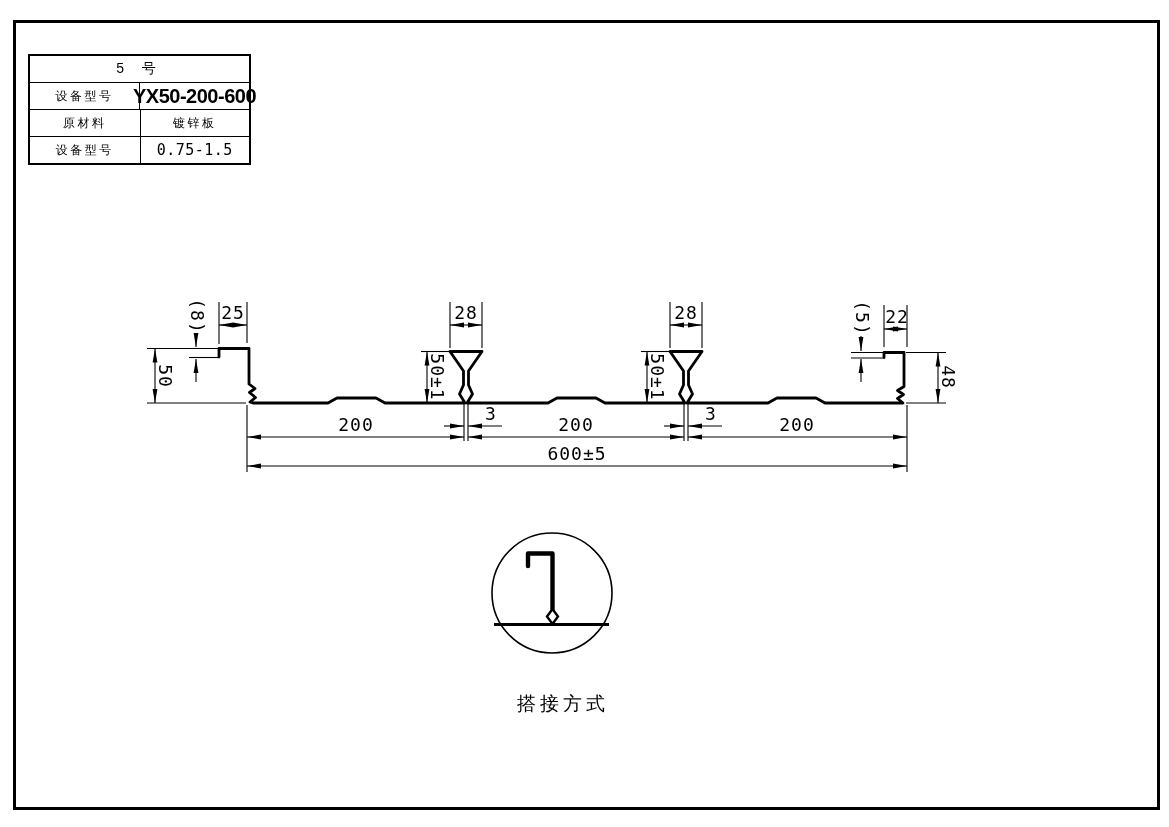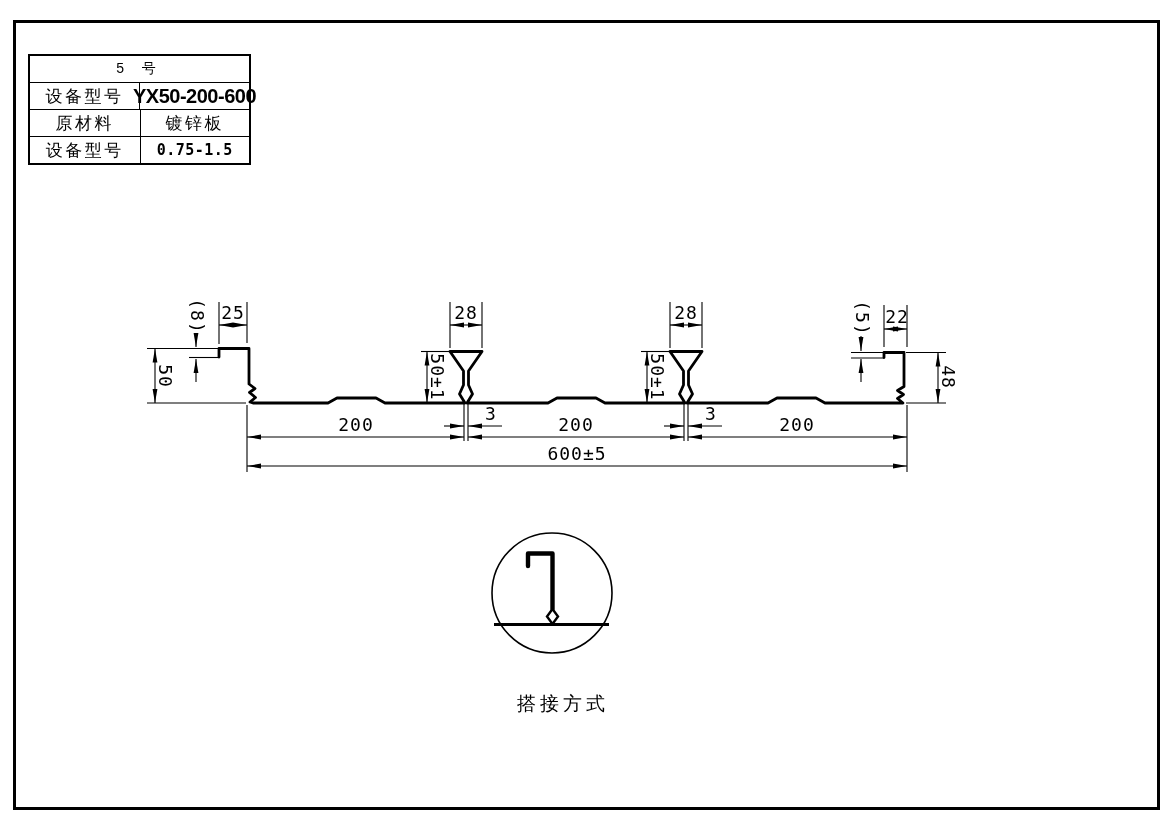--- a/index.html
+++ b/index.html
@@ -13,30 +13,30 @@
   }
   
   .spec-table{
     position:absolute;left:28px;top:35px;width:219px;
     border:2px solid #000;border-collapse:collapse;margin-top:19px;
   }
   .spec-table .row{display:flex;border-top:1.5px solid #000;height:26px;}
   .spec-table .row:first-child{border-top:none;}
   .cell{
     display:flex;align-items:center;justify-content:center;
-    font-size:17px;letter-spacing:2.5px;white-space:nowrap;
+    font-size:12px;letter-spacing:2.5px;white-space:nowrap;
   }
   .cell.lab{width:110px;border-right:1.5px solid #000;}
   .cell.val{width:109px;overflow:visible;}
   .cell.head{width:100%;letter-spacing:7px;font-size:14px;}
   .val-model{
     font-weight:bold;font-size:20px;letter-spacing:-0.5px;
     font-family:"Liberation Sans",sans-serif;
   }
-  .val-mono{font-family:"DejaVu Sans Mono",monospace;letter-spacing:0.5px;font-size:15px;font-weight:bold;}
+  .val-mono{font-family:"DejaVu Sans Mono",monospace;letter-spacing:0.5px;font-size:15px;}
   .val-cjk{letter-spacing:2.5px;}
   
   svg.draw{position:absolute;left:0;top:0;}
   .thick{stroke:#000;stroke-width:2.8;fill:none;stroke-linejoin:round;stroke-linecap:round;}
   .thin{stroke:#000;stroke-width:1.1;fill:none;}
   .med{stroke:#000;stroke-width:1.6;fill:none;}
   .dimt{font-family:"DejaVu Sans Mono",monospace;font-size:18px;letter-spacing:1px;fill:#000;text-anchor:middle;}
   .capt{font-family:"Liberation Sans",sans-serif;font-size:19px;letter-spacing:4px;fill:#000;text-anchor:middle;}
 </style>
 </head>

